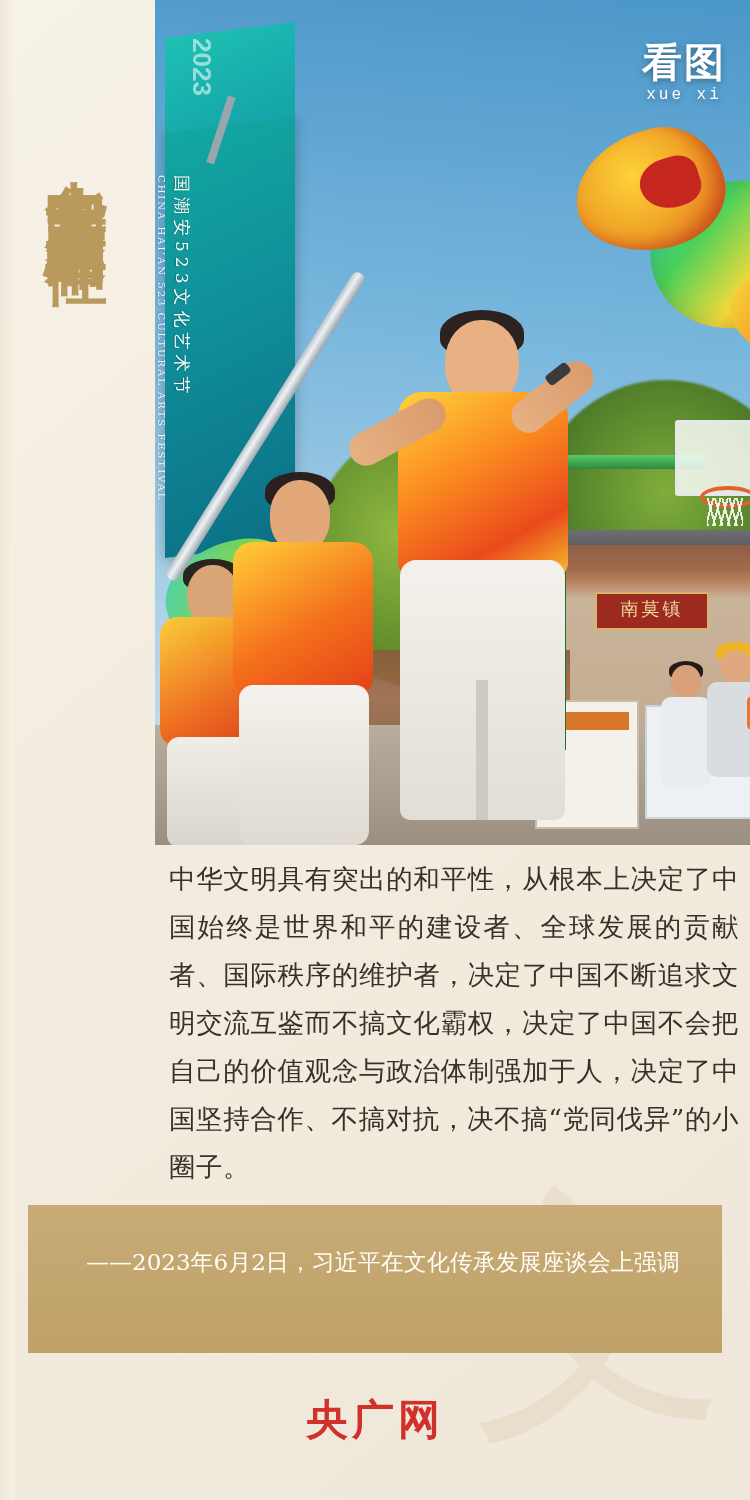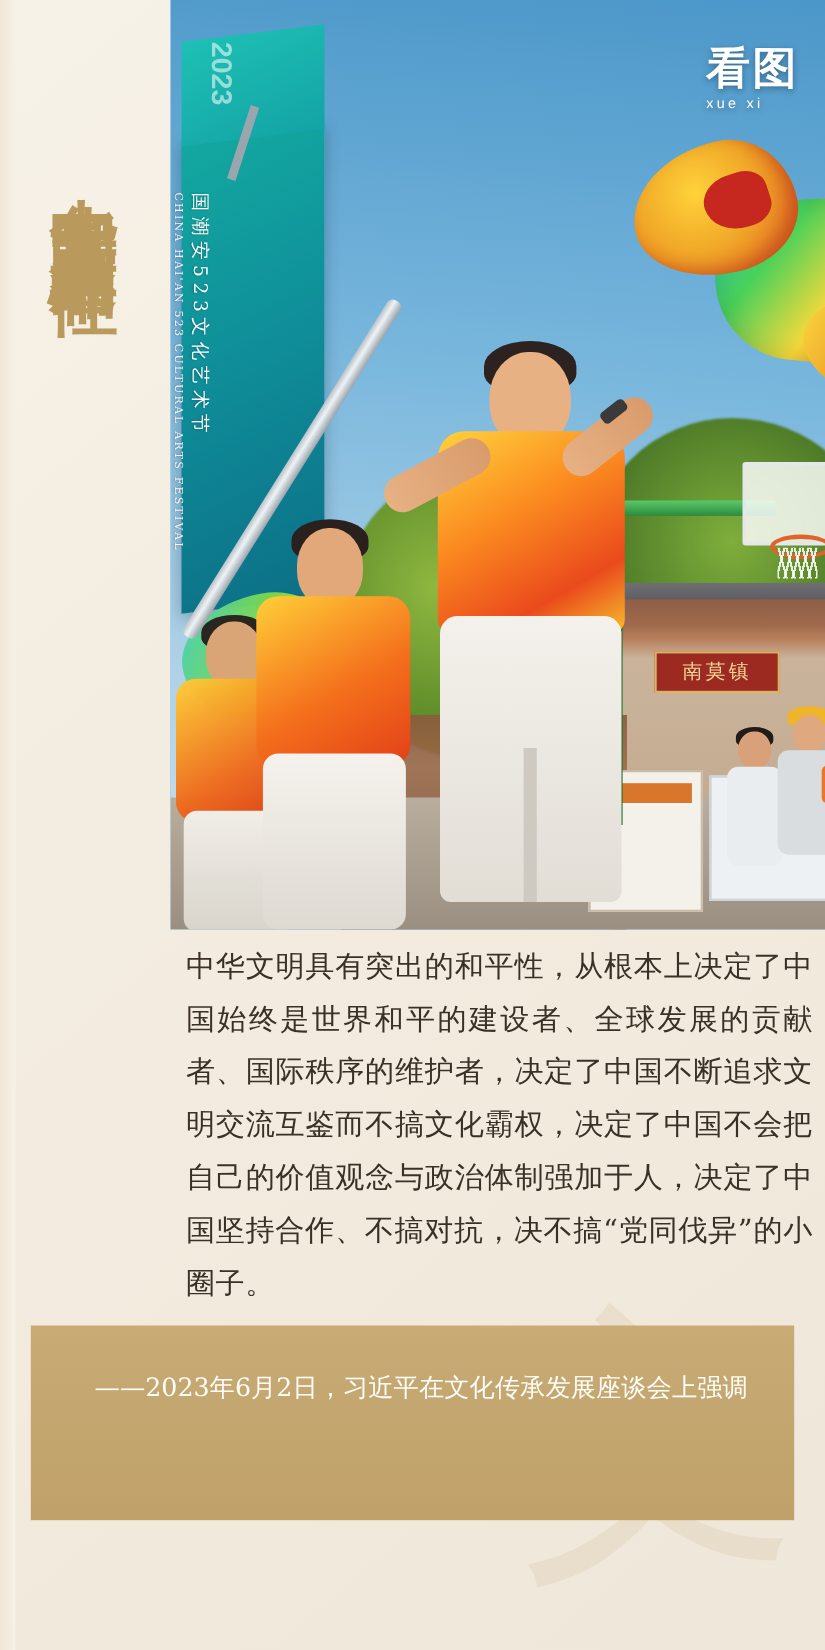--- a/index.html
+++ b/index.html
@@ -209,21 +209,21 @@
   }
   .sign {
     position: absolute;
     left: 440px;
     top: 592px;
     width: 110px;
     height: 34px;
     background: #9c2a21;
     border: 2px solid #d9b56a;
     color: #f2d89a;
-    font-family: Liberation Serif, serif;
+    font-family: Liberation Mono, monospace;
     font-size: 18px;
     line-height: 32px;
     text-align: center;
     letter-spacing: 3px;
   }
   .wall-low {
     position: absolute;
     left: 155px;
     top: 650px;
     width: 260px;
@@ -421,21 +421,21 @@
   }
   .bystander-b .head { position:absolute; left:18px; top:0; width:30px; height:34px; background:#dfa87f; border-radius:48%; }
   .bystander-b .cap { position:absolute; left:13px; top:-8px; width:40px; height:18px; background:#f0b429; border-radius:50% 50% 20% 20%; }
   .bystander-b .body { position:absolute; left:4px; top:32px; width:54px; height:95px; background:#d9dde0; border-radius:10px; }
   .bystander-b .bag { position:absolute; left:44px; top:46px; width:20px; height:34px; background:#e8762c; border-radius:5px; }
   
   .logo {
     position: absolute;
     right: 24px;
     top: 42px;
-    text-align: left;
+    text-align: center;
     color: #fff;
     text-shadow: 0 2px 6px rgba(0,0,0,.35);
   }
   .logo .row {
     display: flex;
     align-items: flex-end;
     justify-content: flex-end;
     gap: 10px;
   }
   .logo .kan {
@@ -447,45 +447,45 @@
   }
   .logo .xue {
     font-family: "DejaVu Serif", serif;
     font-size: 54px;
     font-style: italic;
     font-weight: bold;
     line-height: .95;
     letter-spacing: 2px;
   }
   .logo .pinyin {
-    font-size: 13px;
+    font-size: 16px;
     letter-spacing: 3px;
     margin-top: 4px;
-    font-family: Liberation Sans, sans-serif;
+    font-family: Liberation Mono, monospace;
   }
   
   .body-text {
     position: absolute;
     left: 169px;
     top: 855px;
     width: 570px;
     font-family: "DejaVu Serif", serif;
     font-size: 26.5px;
     line-height: 48px;
     color: #3b3026;
     letter-spacing: .5px;
     text-align: justify;
   }
   
   .attrib {
     position: absolute;
     left: 28px;
     top: 1205px;
     width: 694px;
-    height: 177px;
+    height: 148px;
     background: linear-gradient(180deg, #c8ab75, #bfa169);
   }
   .attrib .lines {
     position: absolute;
     left: 58px;
     top: 36px;
     right: 40px;
     color: #fffdf7;
     font-family: "DejaVu Serif", serif;
     font-size: 23px;
@@ -607,14 +607,17 @@
       <div class="pinyin">xue xi</div>
     </div>
   </div>
 
   <div class="body-text">中华文明具有突出的和平性，从根本上决定了中国始终是世界和平的建设者、全球发展的贡献者、国际秩序的维护者，决定了中国不断追求文明交流互鉴而不搞文化霸权，决定了中国不会把自己的价值观念与政治体制强加于人，决定了中国坚持合作、不搞对抗，决不搞“党同伐异”的小圈子。</div>
 
   <div class="attrib">
     <div class="lines">——2023年6月2日，习近平在文化传承发展座谈会上强调</div>
   </div>
 
+  <div class="footer">
+    <span class="cnr">央广网</span>
+  </div>
 
 </div>
 
 </body></html>

